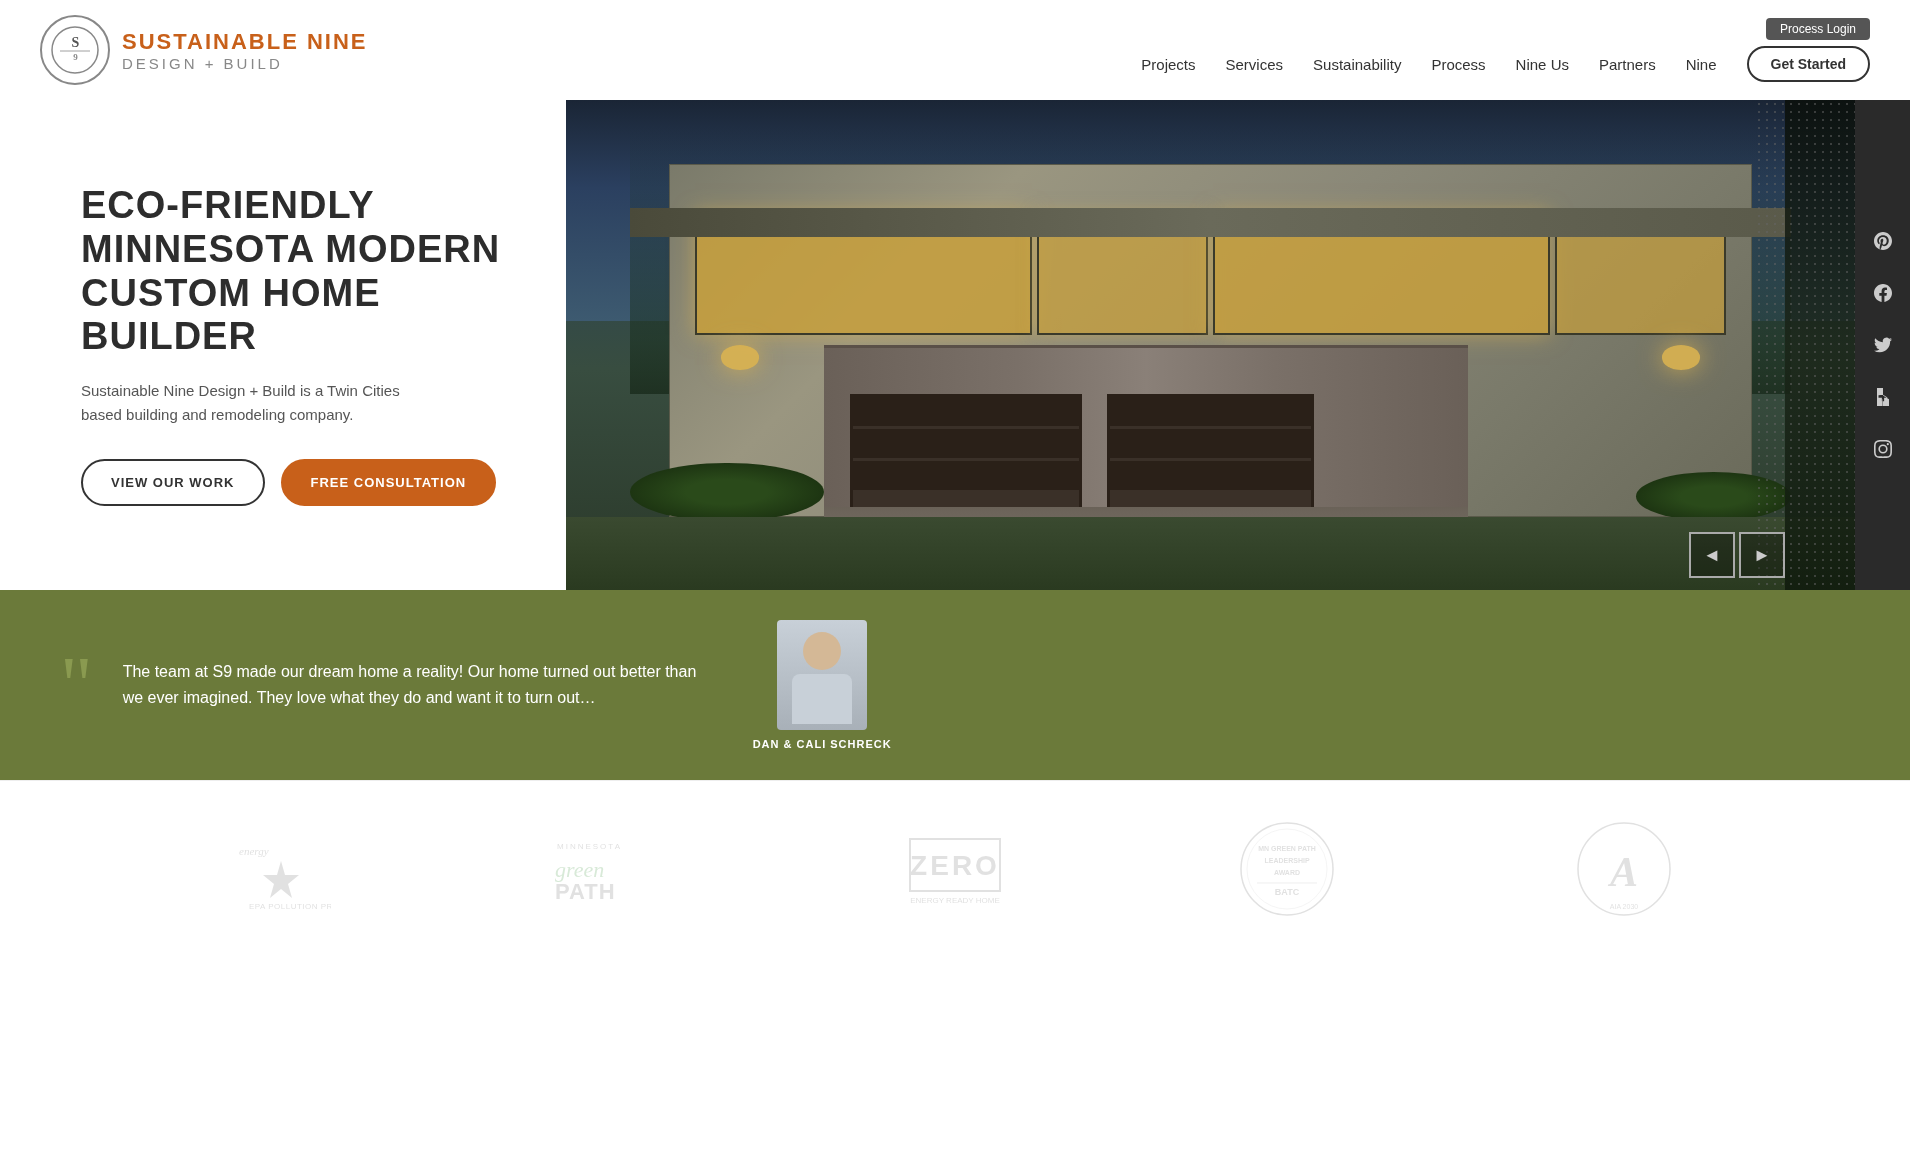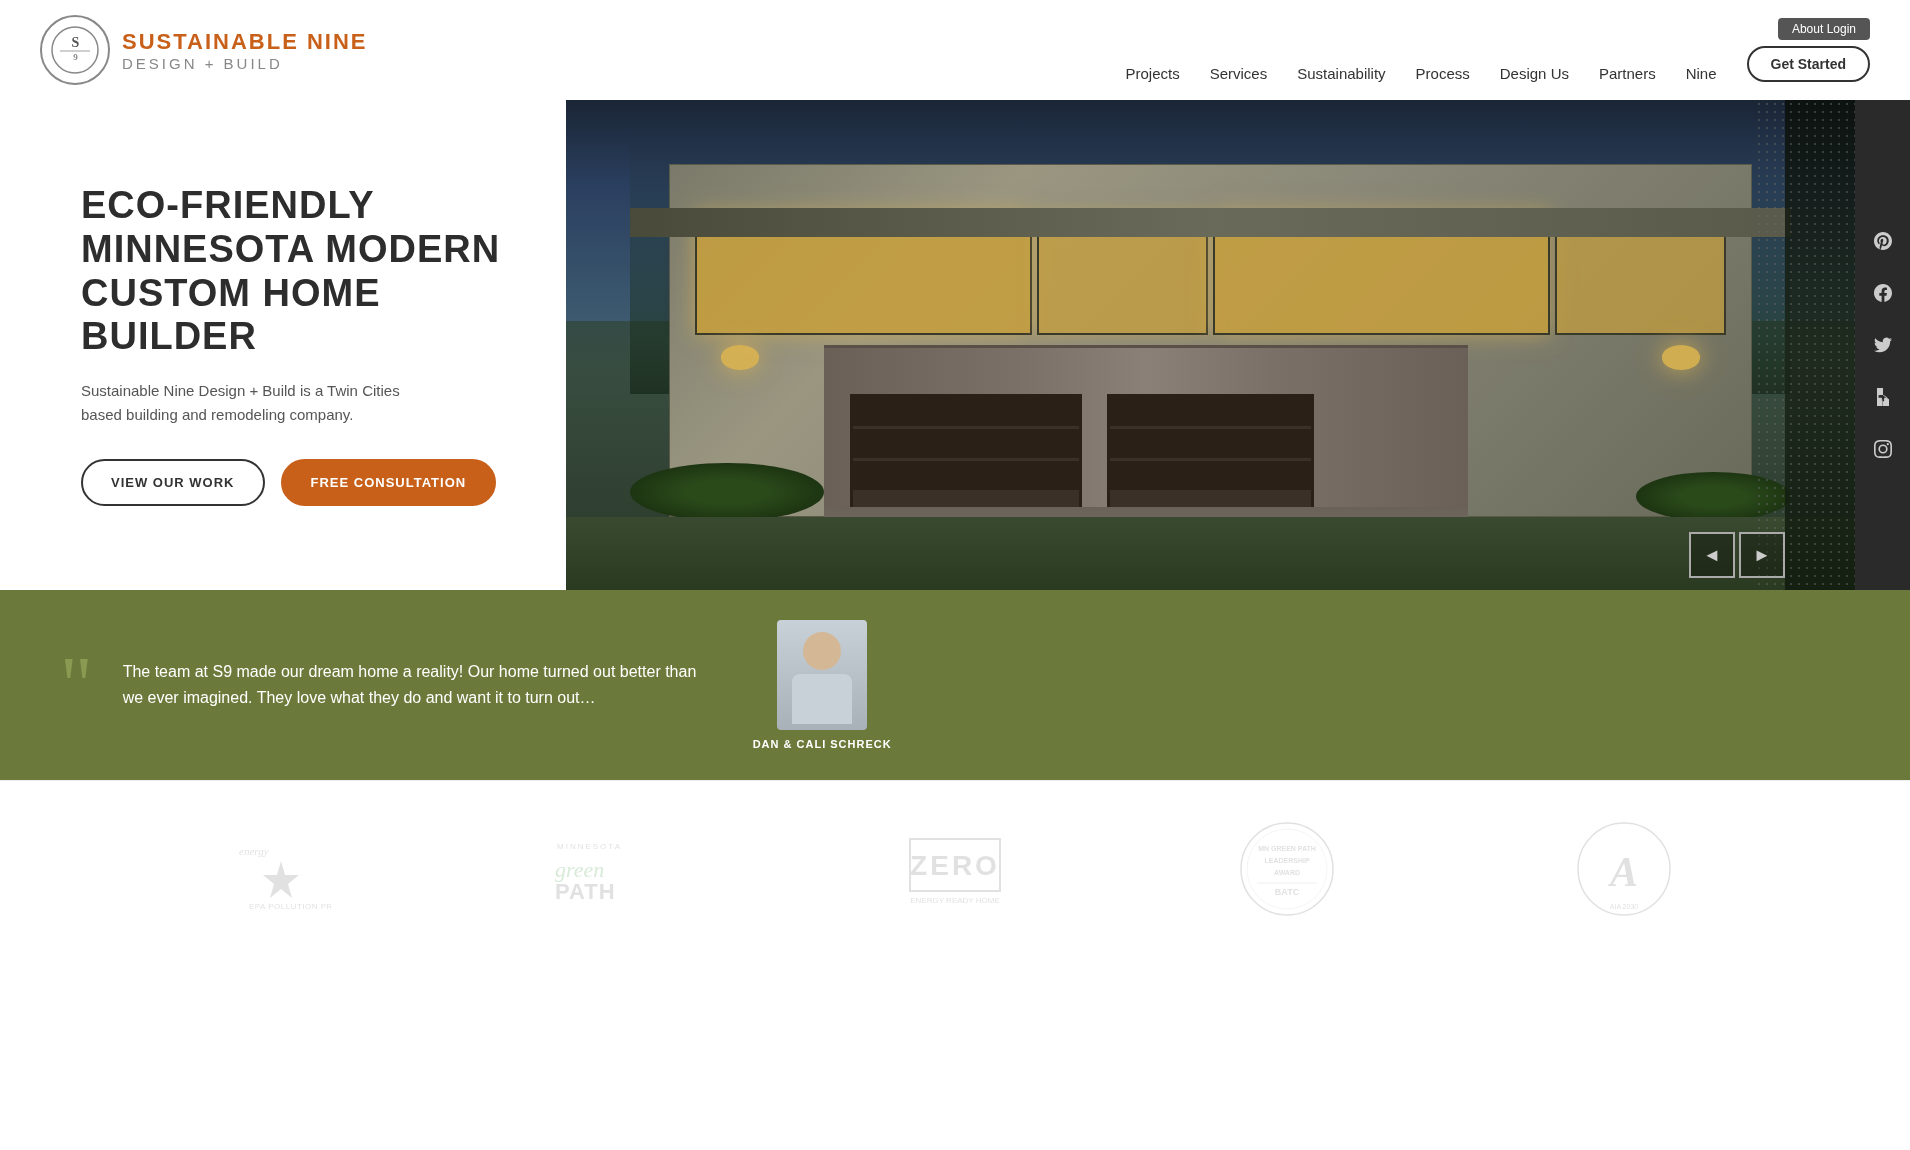--- a/index.html
+++ b/index.html
@@ -61,21 +61,21 @@
     .client-login {
       font-size: 12px;
       color: #fff;
       background: #555;
       padding: 4px 14px;
       border-radius: 4px;
       cursor: pointer;
     }
     .nav-links {
       display: flex;
-      align-items: flex-end;
+      align-items: center;
       gap: 30px;
     }
     .nav-link {
       font-size: 15px;
       color: #333;
       text-decoration: none;
       cursor: pointer;
       font-weight: 500;
     }
     .get-started-btn {
@@ -314,27 +314,27 @@
     <div class="logo-text">
       <div class="logo-name">
         <span>SUSTAINABLE</span>
         <span style="color:#c8601a">NINE</span>
       </div>
       <div class="logo-tagline">DESIGN + BUILD</div>
     </div>
   </div>
 
   <div class="nav-area">
-    <div class="client-login">About Login</div>
+    <div class="client-login">Process Login</div>
     <nav class="nav-links">
       <a class="nav-link">Projects</a>
       <a class="nav-link">Services</a>
       <a class="nav-link">Sustainability</a>
       <a class="nav-link">Process</a>
-      <a class="nav-link">Design Us</a>
+      <a class="nav-link">Nine Us</a>
       <a class="nav-link">Partners</a>
       <a class="nav-link">Nine</a>
       <button class="get-started-btn">Get Started</button>
     </nav>
   </div>
 </header>
 
 <section class="hero">
 
   <div class="hero-left">

